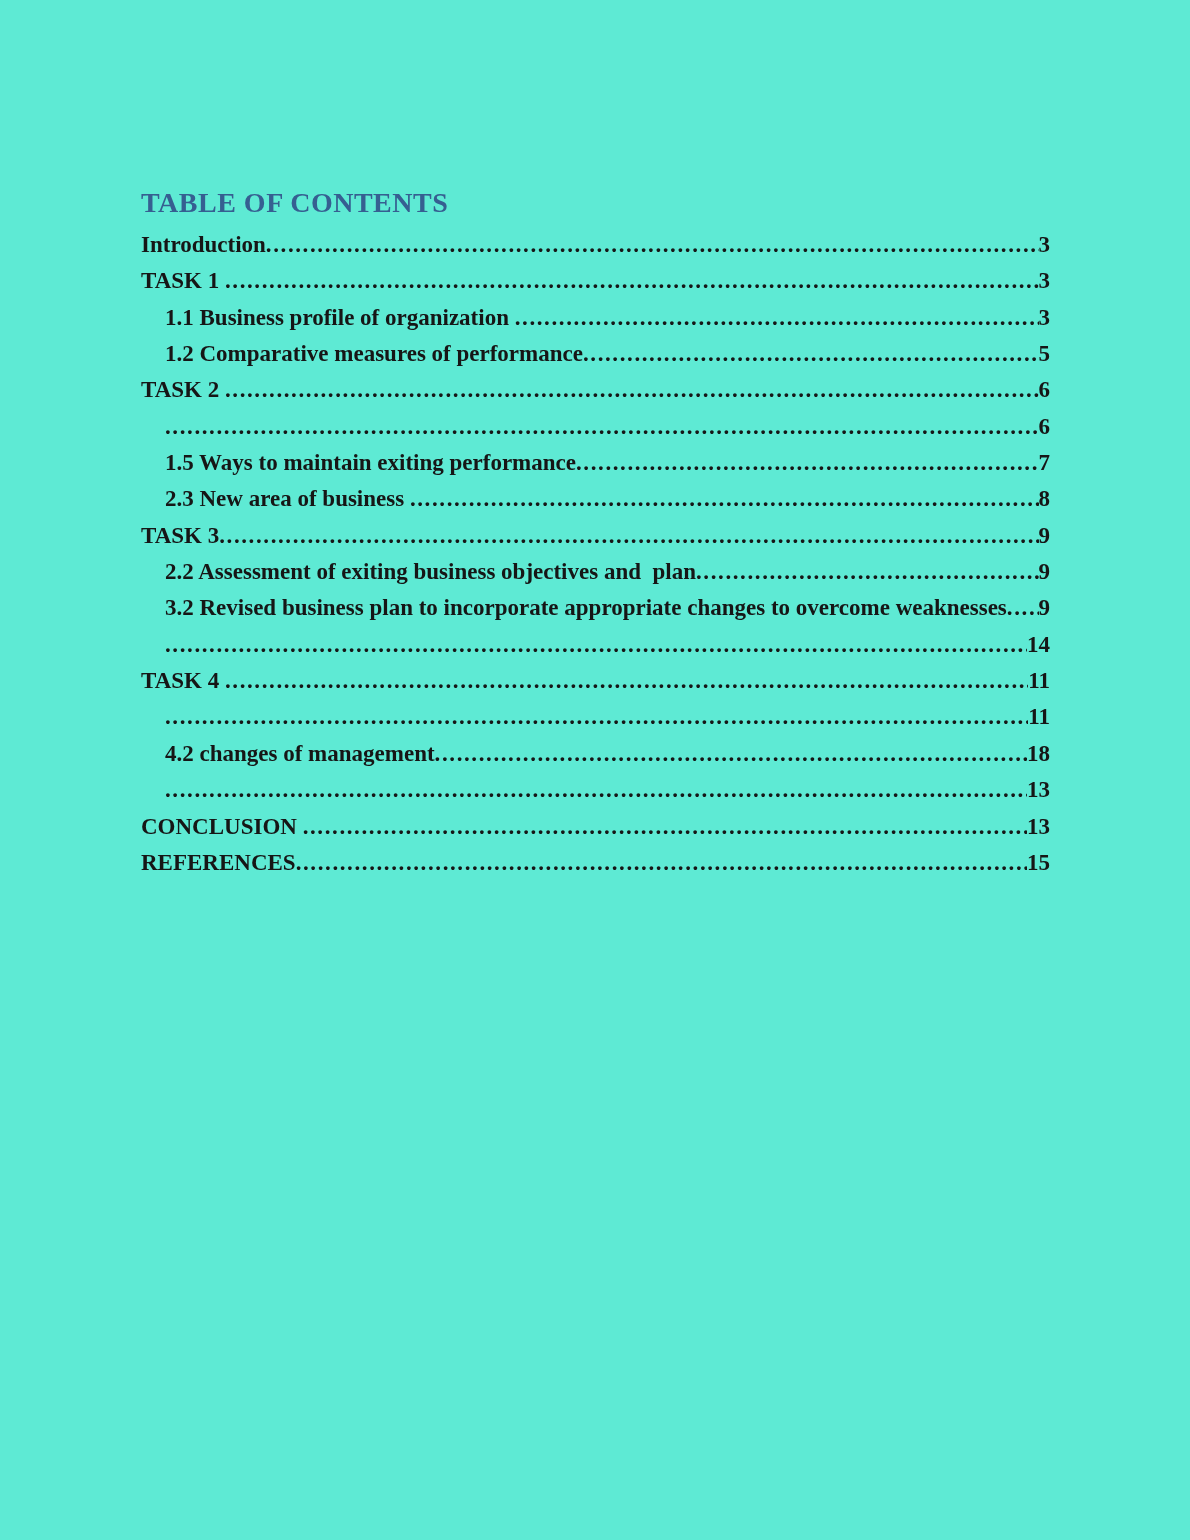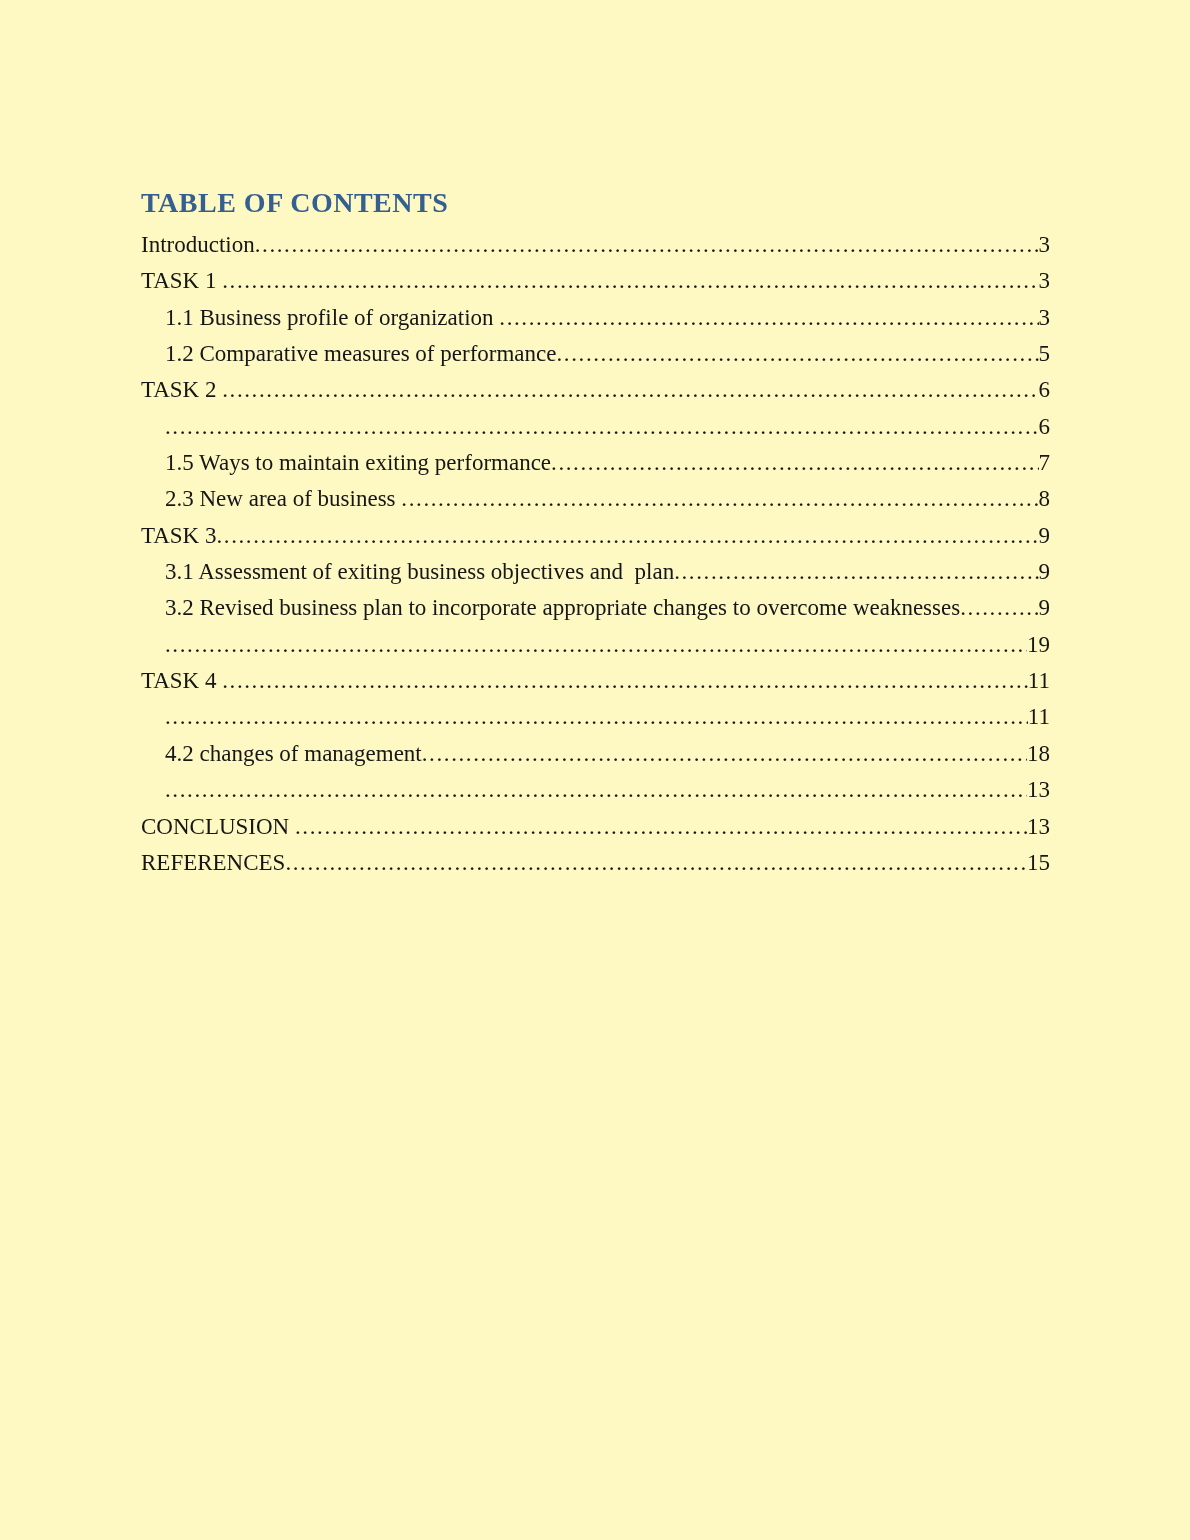--- a/index.html
+++ b/index.html
@@ -21,20 +21,21 @@
   .toc-title {
     margin: 0 0 7px 0;
     font-family: "Liberation Serif", serif;
     font-size: 28px;
     line-height: 34px;
     font-weight: bold;
     letter-spacing: 0.5px;
   }
   .toc-list {
     width: 100%;
+    font-weight: bold;
   }
   .toc-row {
     display: flex;
     align-items: baseline;
     font-size: 23px;
     line-height: 36.35px;
     white-space: nowrap;
   }
   .toc-row.level-2 {
     padding-left: 24px;
@@ -52,21 +53,21 @@
     letter-spacing: 1.6px;
   }
   .toc-page {
     flex: 0 0 auto;
     text-align: right;
   }
 </style>
 </head>
 <body>
 
-<div class="page" style="background: #fef9c3; color: rgb(22, 22, 22);">
+<div class="page" style="background: #5eead4; color: rgb(22, 22, 22);">
   <div class="toc">
     <h1 class="toc-title" style="color: rgb(54, 95, 145);">TABLE OF CONTENTS</h1>
     <div class="toc-list">
 
     <div class="toc-row level-1">
           <span class="toc-label">Introduction</span>
           <span class="toc-leader">............................................................................................................................................................................................................................................................................................................</span>
           <span class="toc-page">3</span>
         </div>
         <div class="toc-row level-1">
@@ -102,32 +103,32 @@
           <span class="toc-label">2.3 New area of business </span>
           <span class="toc-leader">............................................................................................................................................................................................................................................................................................................</span>
           <span class="toc-page">8</span>
         </div>
         <div class="toc-row level-1">
           <span class="toc-label">TASK 3</span>
           <span class="toc-leader">............................................................................................................................................................................................................................................................................................................</span>
           <span class="toc-page">9</span>
         </div>
         <div class="toc-row level-2">
-          <span class="toc-label">3.1 Assessment of exiting business objectives and  plan</span>
+          <span class="toc-label">2.2 Assessment of exiting business objectives and  plan</span>
           <span class="toc-leader">............................................................................................................................................................................................................................................................................................................</span>
           <span class="toc-page">9</span>
         </div>
         <div class="toc-row level-2">
           <span class="toc-label">3.2 Revised business plan to incorporate appropriate changes to overcome weaknesses</span>
           <span class="toc-leader">............................................................................................................................................................................................................................................................................................................</span>
           <span class="toc-page">9</span>
         </div>
         <div class="toc-row level-2">
           <span class="toc-leader">............................................................................................................................................................................................................................................................................................................</span>
-          <span class="toc-page">19</span>
+          <span class="toc-page">14</span>
         </div>
         <div class="toc-row level-1">
           <span class="toc-label">TASK 4 </span>
           <span class="toc-leader">............................................................................................................................................................................................................................................................................................................</span>
           <span class="toc-page">11</span>
         </div>
         <div class="toc-row level-2">
           <span class="toc-leader">............................................................................................................................................................................................................................................................................................................</span>
           <span class="toc-page">11</span>
         </div>

